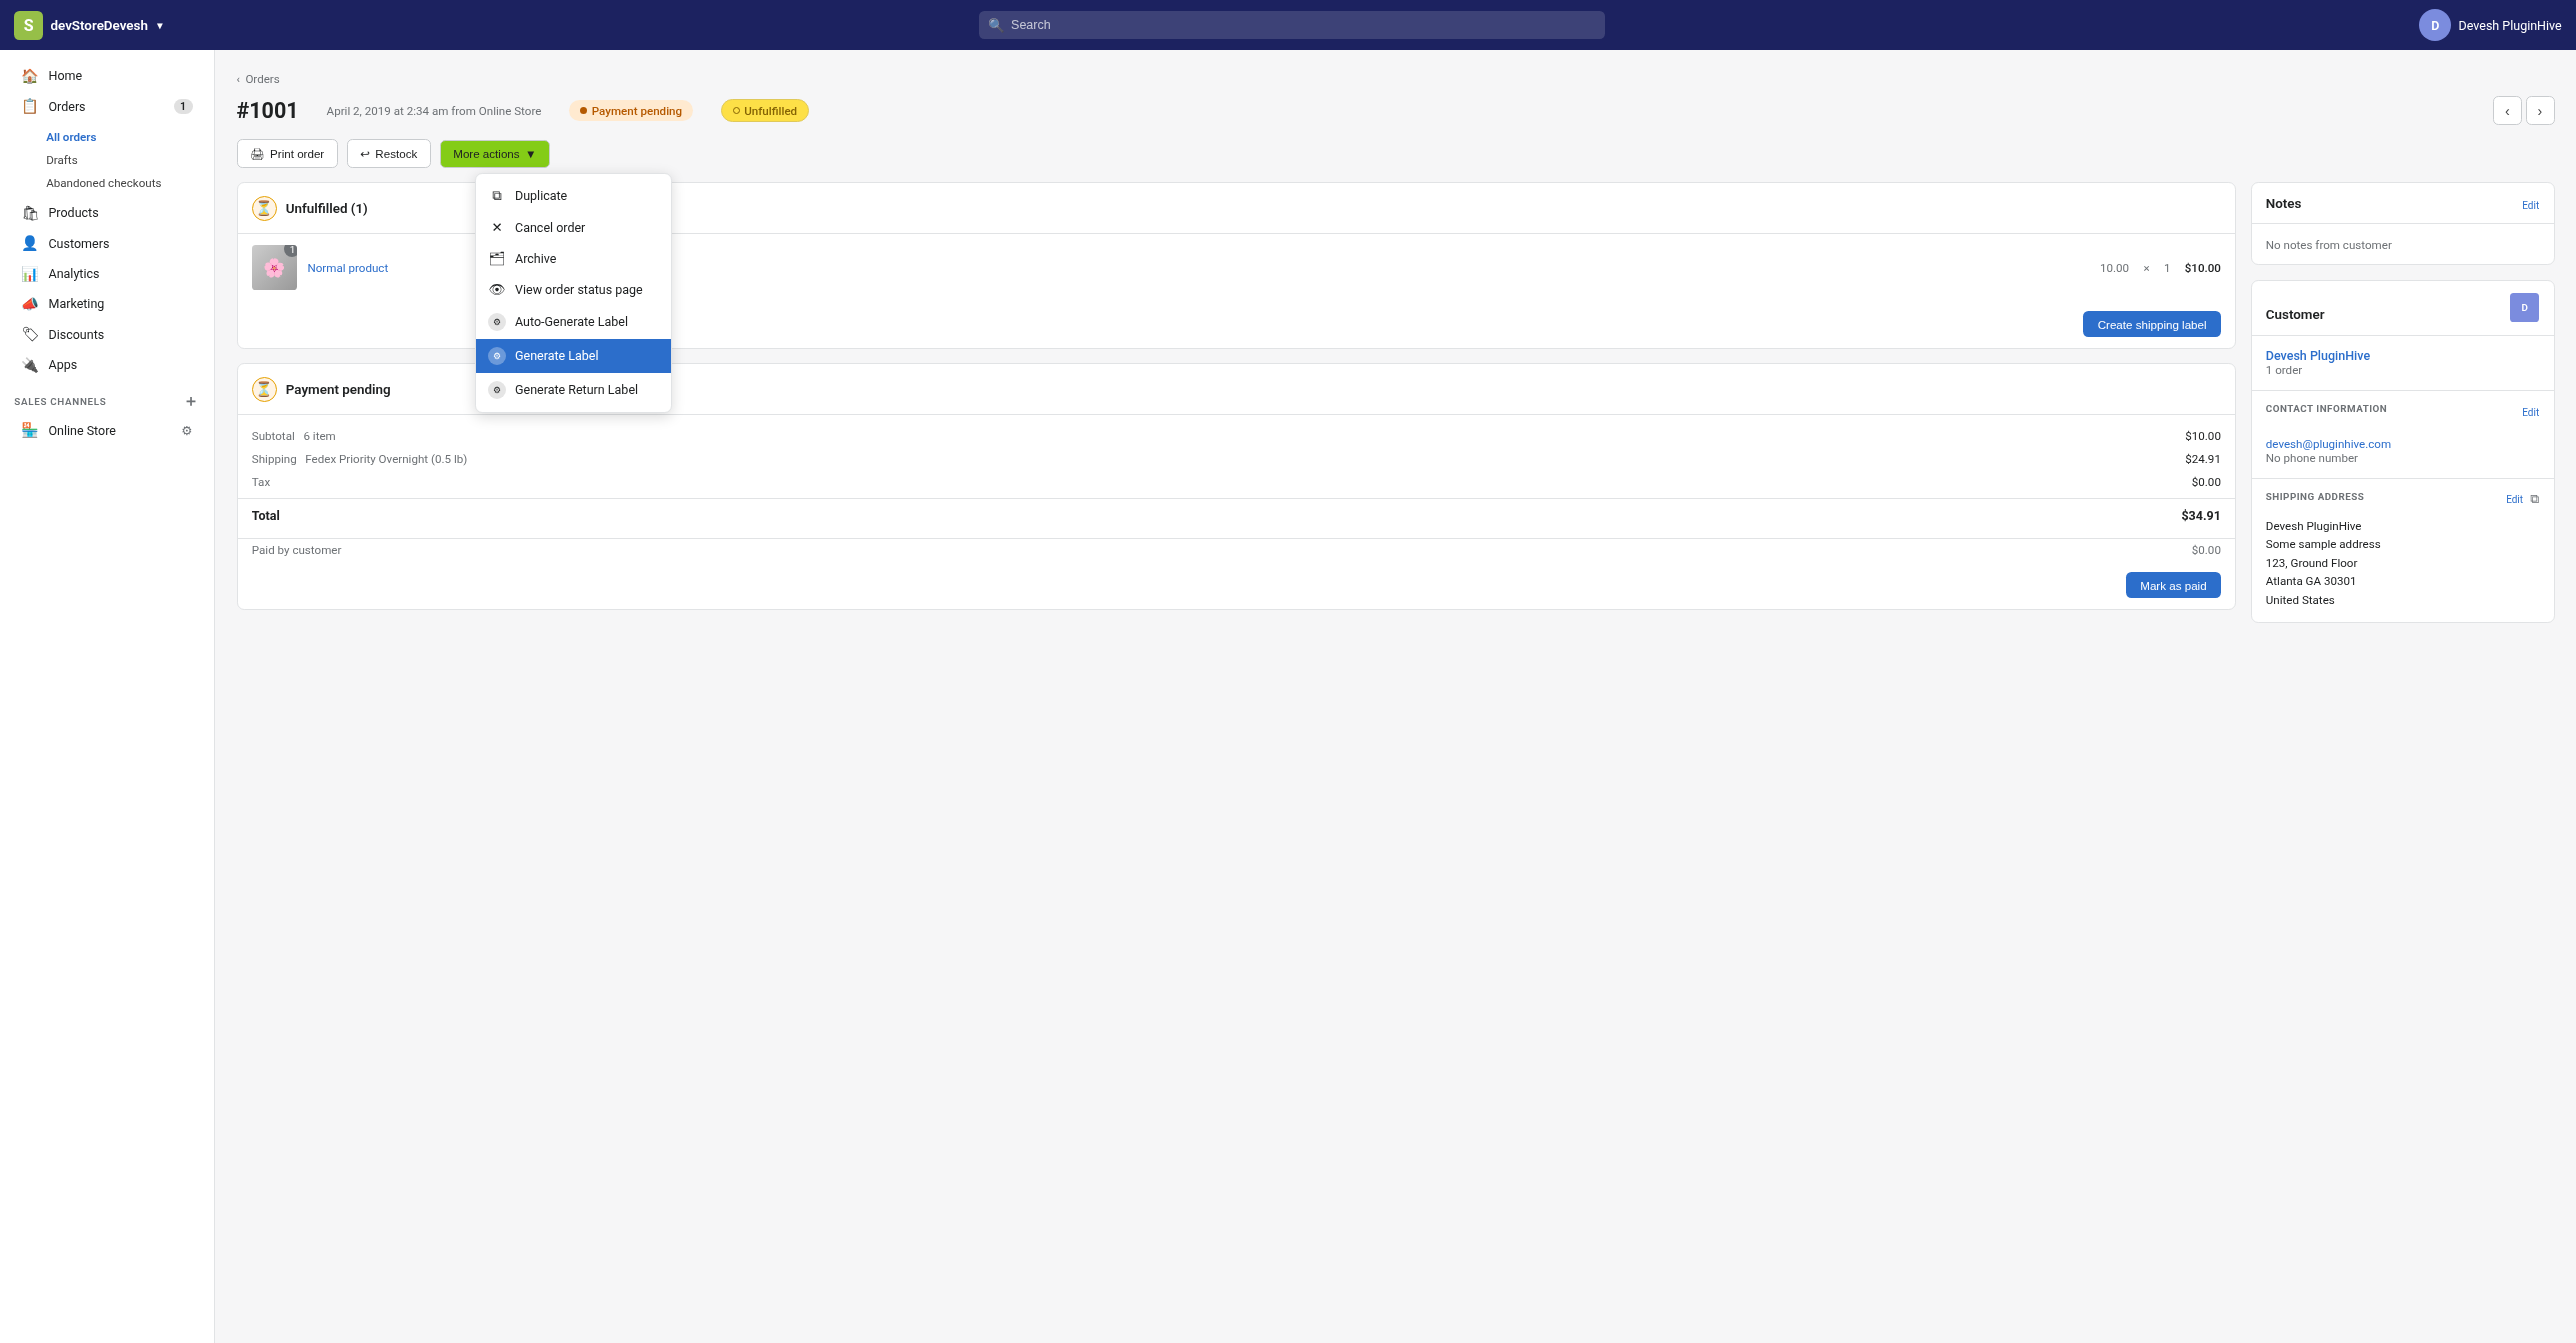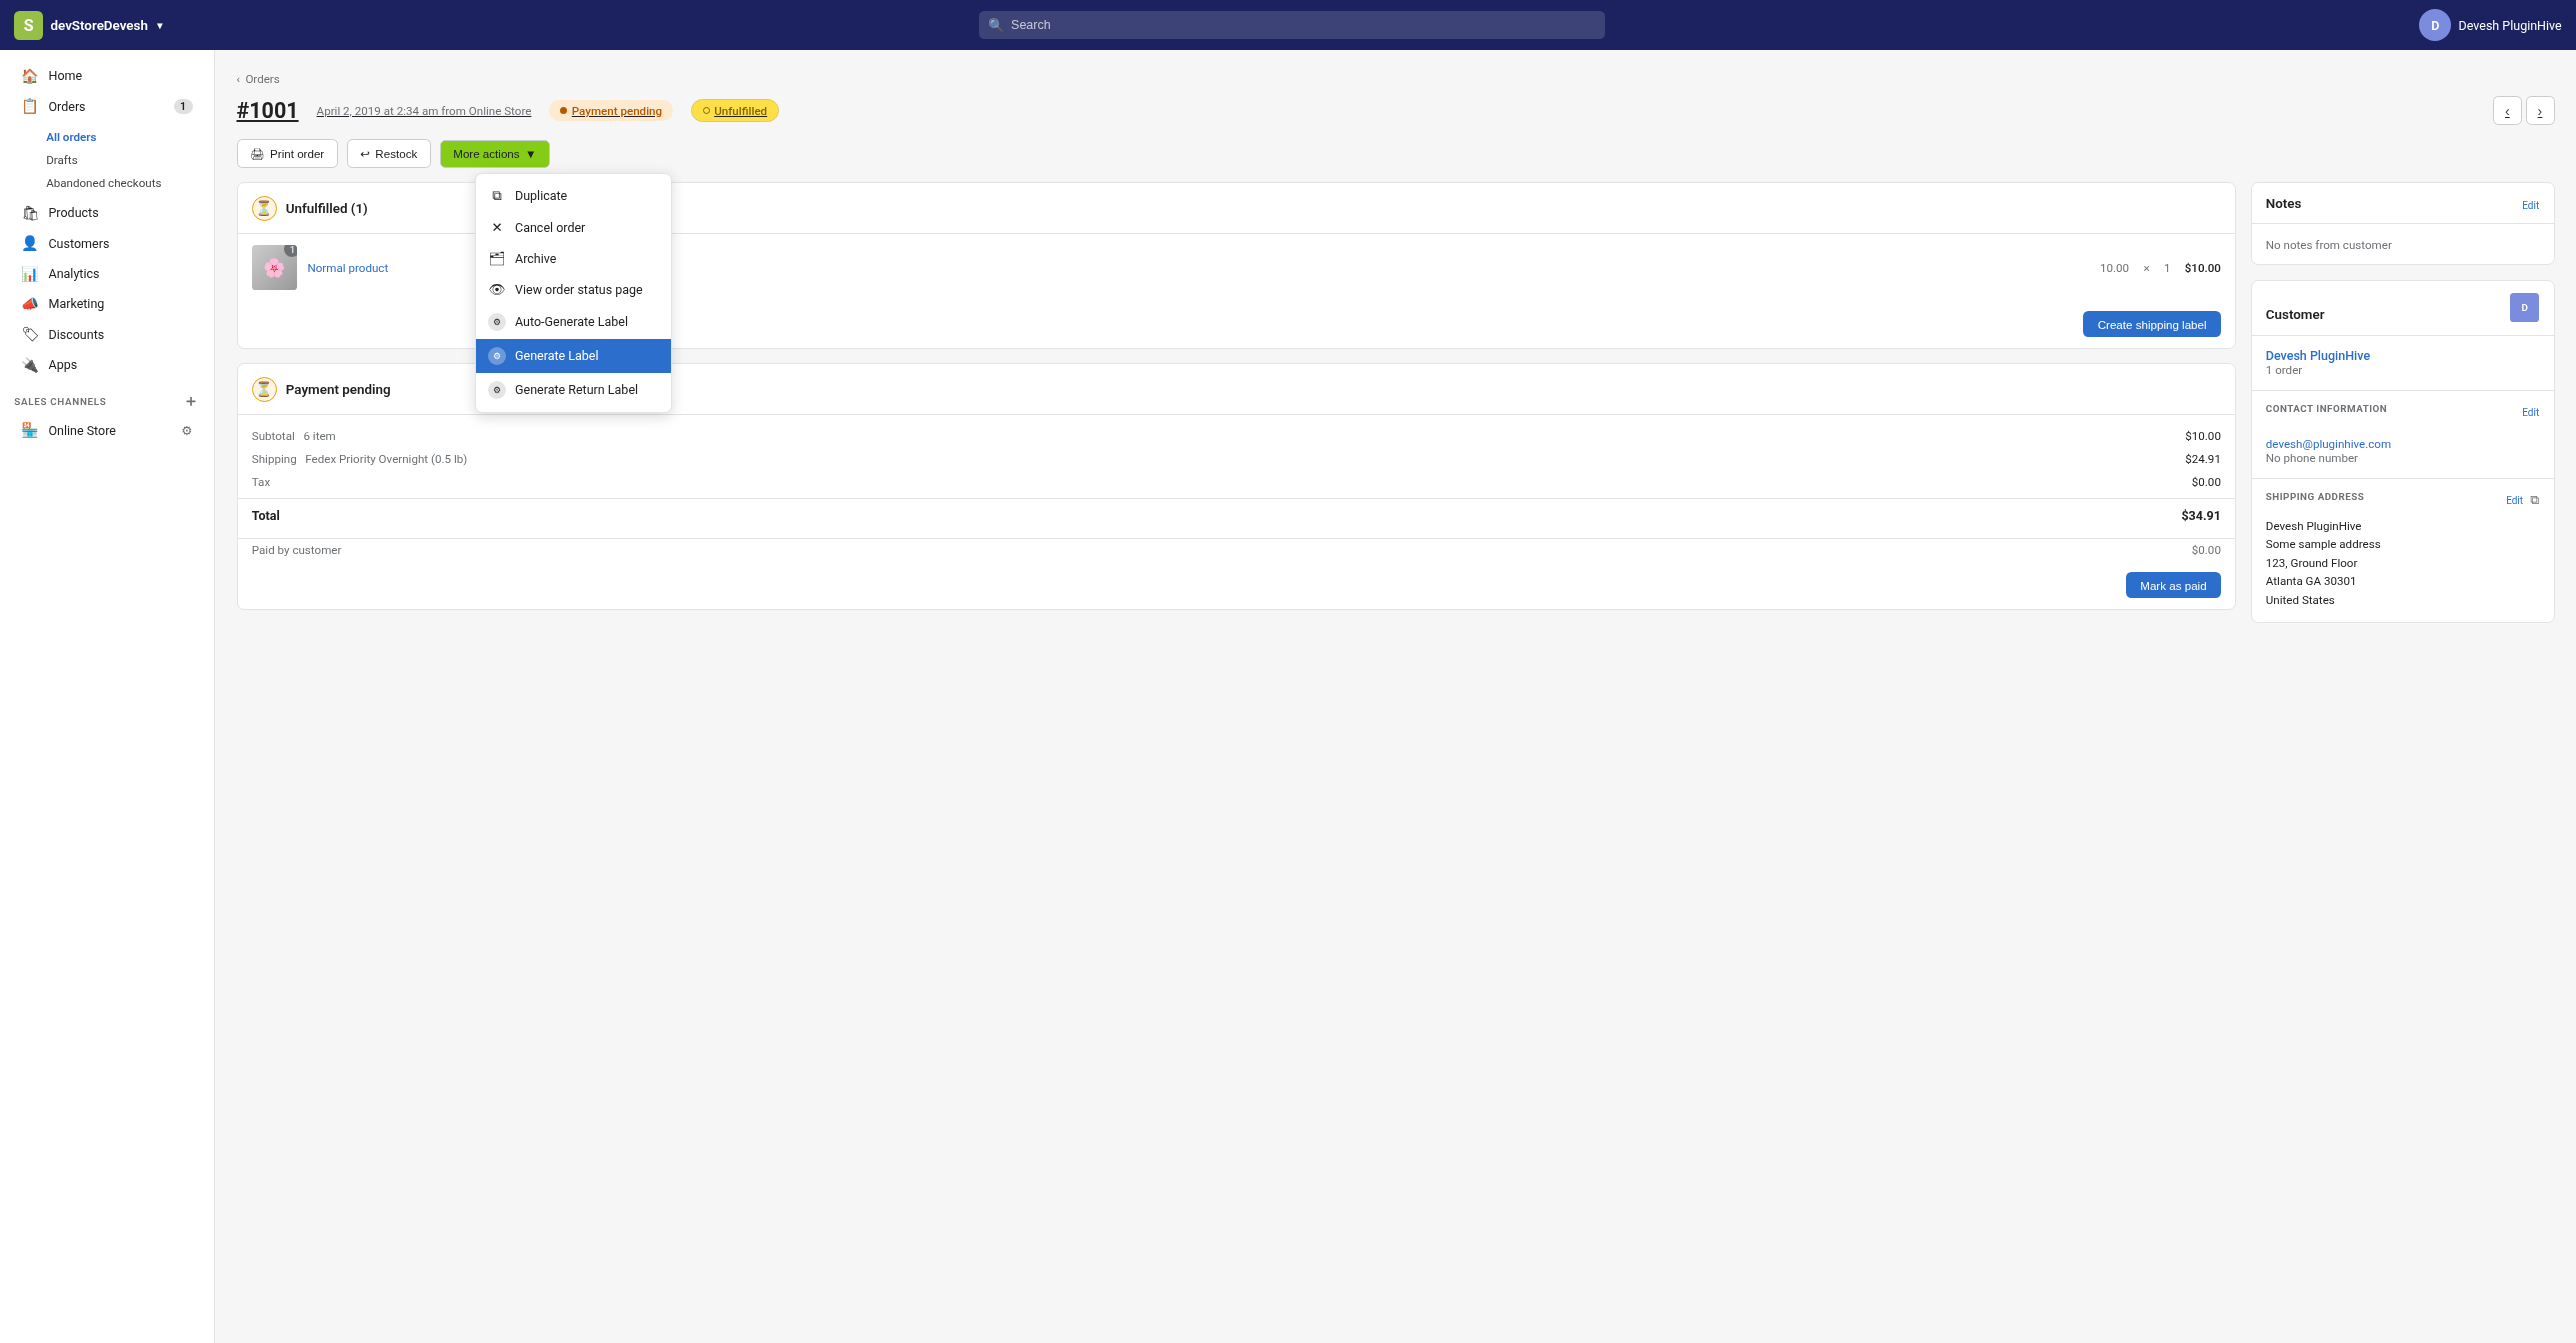--- a/index.html
+++ b/index.html
@@ -158,24 +158,23 @@
       gap: 5.4px;
       color: #6d7175;
       font-size: 11.6px;
       margin-bottom: 10.7px;
       cursor: pointer;
     }
 
     .order-header {
       display: flex;
       align-items: center;
-      gap: 18px;
+      gap: 28px;
       margin-bottom: 14.3px;
       flex-wrap: wrap;
-      text-decoration: underline;
     }
     .order-number {
       font-size: 21.5px;
       font-weight: 700;
     }
     .order-meta {
       font-size: 11.6px;
       color: #6d7175;
     }
     .badge {
@@ -697,21 +696,21 @@
           <div style="display:flex;justify-content:space-between;align-items:center;margin-bottom:16px;">
             <div class="section-header">CONTACT INFORMATION</div>
             <a class="link-blue">Edit</a>
           </div>
           <div class="link-blue" style="font-size:11.6px;">devesh@pluginhive.com</div>
           <div class="text-muted">No phone number</div>
         </div>
 
         <div style="border-top:0.9px solid #e1e3e5;"></div>
         <div class="right-card-body">
-          <div style="display:flex;justify-content:space-between;align-items:center;margin-bottom:7.2px;">
+          <div style="display:flex;justify-content:space-between;align-items:flex-start;margin-bottom:7.2px;">
             <div class="section-header">SHIPPING ADDRESS</div>
             <div style="display:flex;gap:7.2px;align-items:center;">
               <a class="link-blue">Edit</a>
               <span class="copy-icon">⧉</span>
             </div>
           </div>
           <div class="address-text">
             <div>Devesh PluginHive</div>
             <div>Some sample address</div>
             <div>123, Ground Floor</div>

